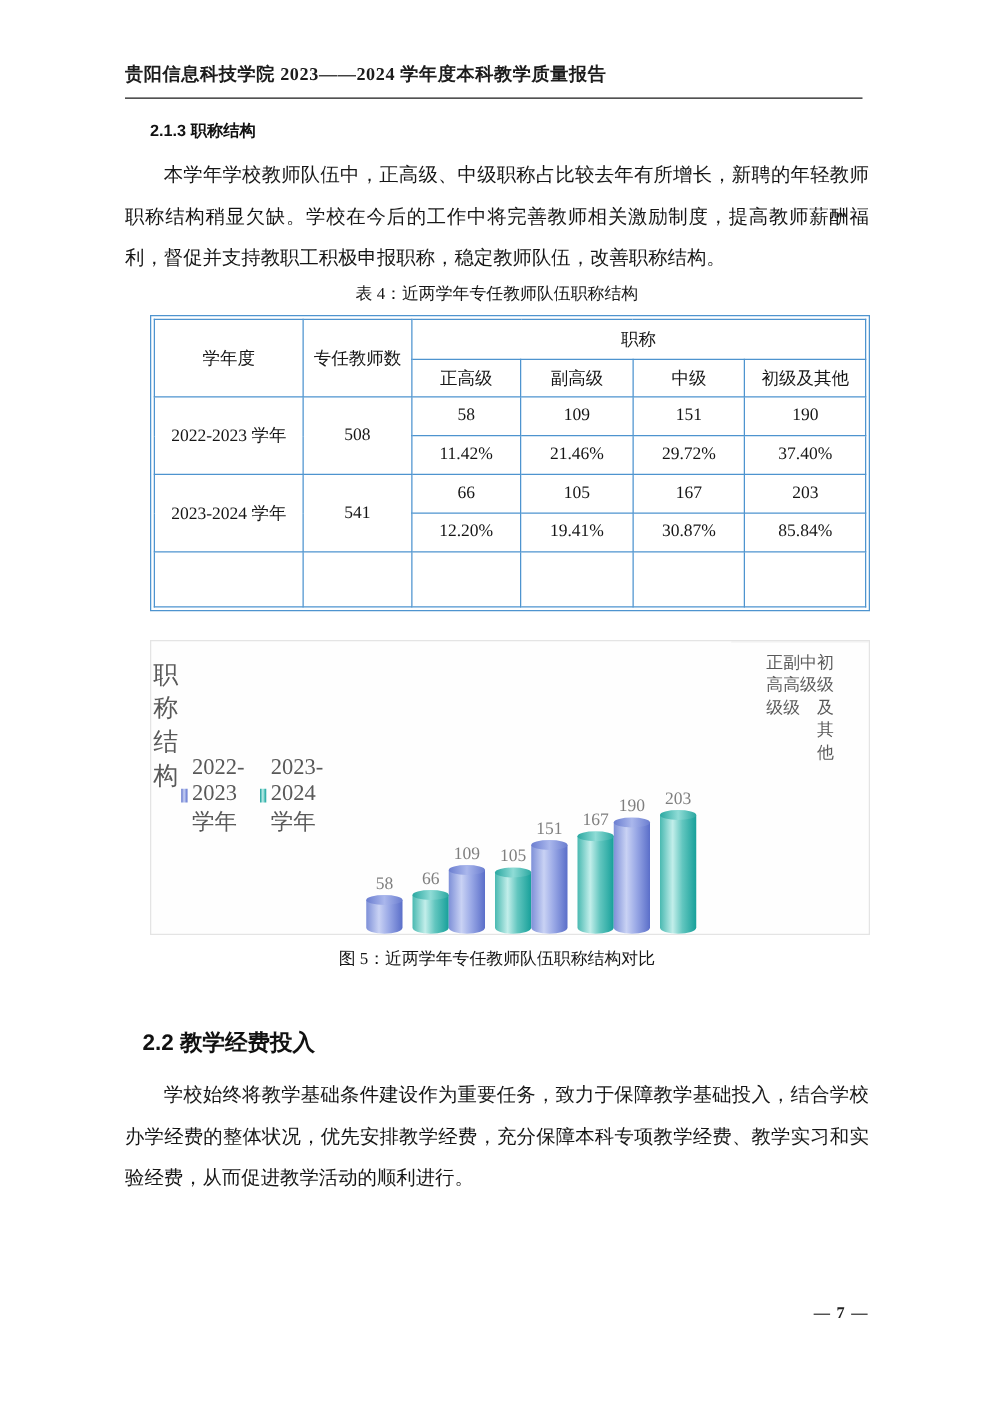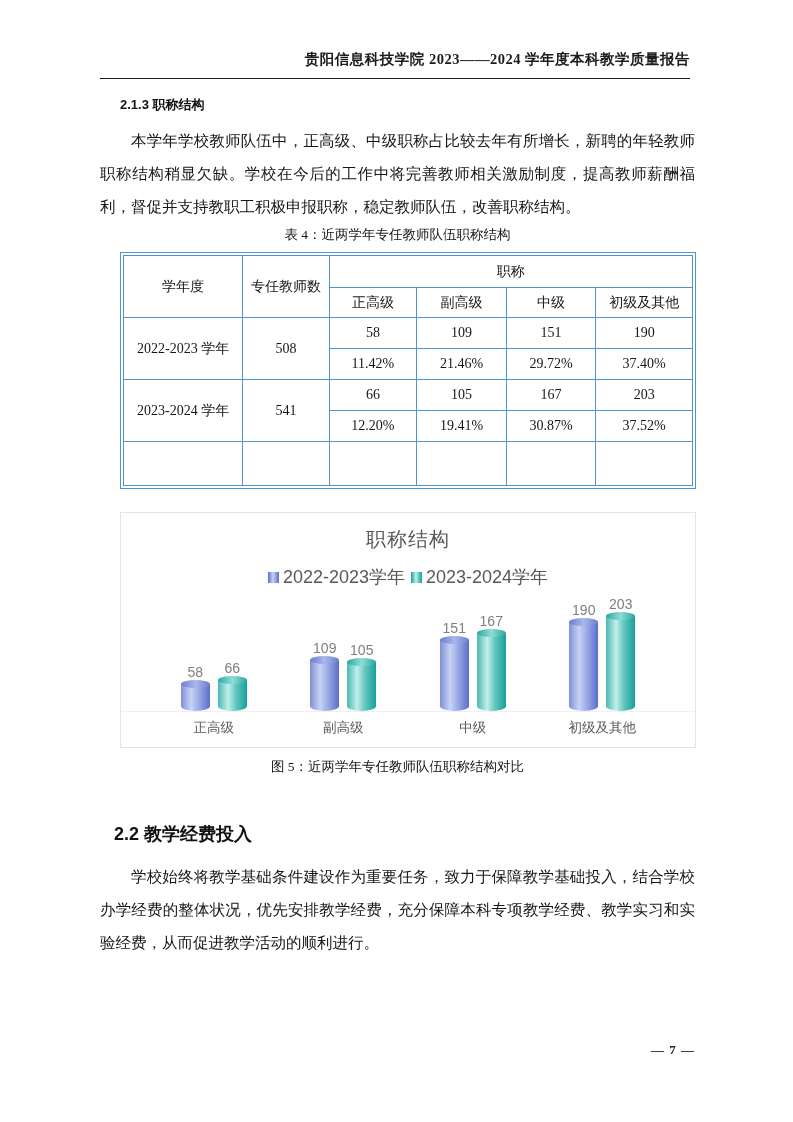--- a/index.html
+++ b/index.html
@@ -9,21 +9,21 @@
     position: relative;
     font-family: "Liberation Serif", "DejaVu Serif", serif;
     color: #1c1c1c;
     overflow: hidden;
   }
   .content { position: absolute; left: 100px; top: 0; width: 595px; }
 
   
   .doc-header {
     margin-top: 50px;
-    text-align: right;
+    text-align: left;
     font-weight: bold;
     font-size: 14.5px;
     letter-spacing: 0.5px;
     padding-bottom: 9px;
     border-bottom: 1.6px solid #1a1a1a;
     width: 590px;
   }
 
   
   .h-213 {
@@ -97,23 +97,23 @@
   .col-t4 { width: 97px; }
 
   
   .chart-box {
     margin-top: 23px;
     margin-left: 20px;
     width: 576px;
     height: 236px;
     border: 1px solid #e4e4e4;
     background: #fefefe;
-    font-family: Liberation Sans, sans-serif;
-    display: flex;
-    flex-direction: column;
+    font-family: Liberation Serif, serif;
+    display: flex;
+    flex-direction: row;
   }
   .chart-title {
     margin-top: 13px;
     text-align: center;
     font-size: 20px;
     color: #595959;
     letter-spacing: 1px;
   }
   .chart-legend {
     margin-top: 12px;
@@ -250,21 +250,21 @@
         <td rowspan="2">541</td>
         <td>66</td>
         <td>105</td>
         <td>167</td>
         <td>203</td>
       </tr>
       <tr class="r-data">
         <td>12.20%</td>
         <td>19.41%</td>
         <td>30.87%</td>
-        <td>37.52%</td>
+        <td>85.84%</td>
       </tr>
       <tr class="r-empty">
         <td></td>
         <td></td>
         <td></td>
         <td></td>
         <td></td>
         <td></td>
       </tr>
     </tbody>

